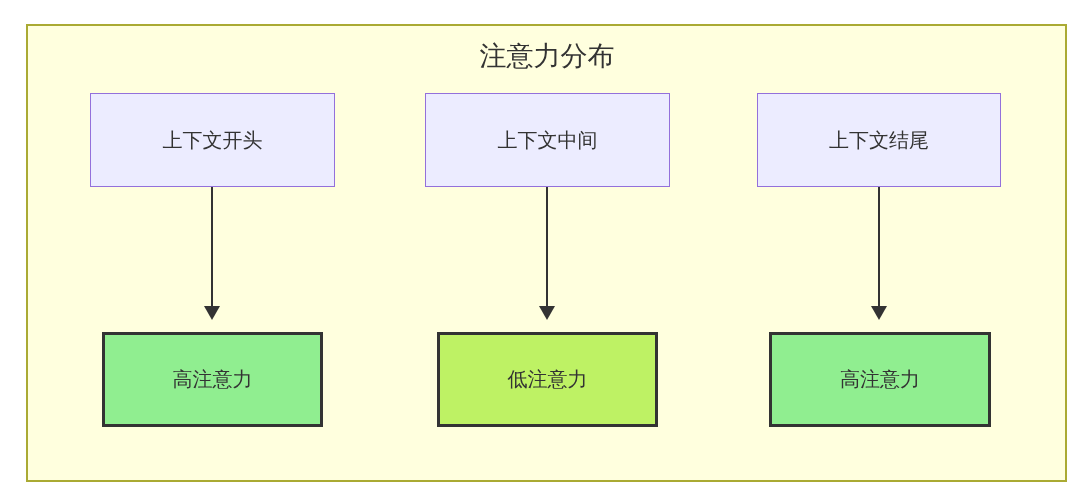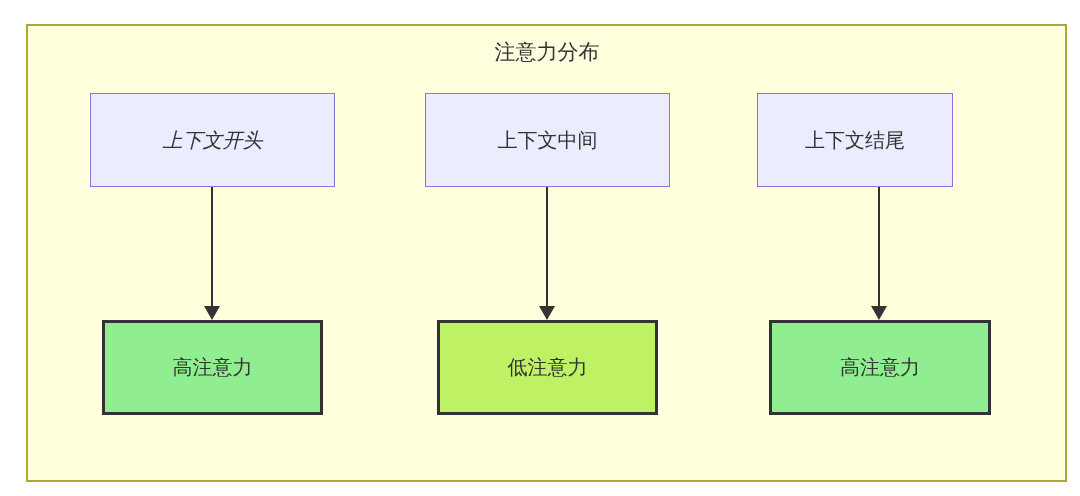--- a/index.html
+++ b/index.html
@@ -24,50 +24,50 @@
     box-sizing: border-box;
     background: #FFFFDE;
     border: 2px solid #AAAA33;
   }
   .diagram-title {
     position: absolute;
     left: 27px;
     top: 38px;
     width: 1040px;
     text-align: center;
-    font-size: 21px;
+    font-size: 27px;
     color: #333333;
   }
   .node {
     position: absolute;
     box-sizing: border-box;
     display: flex;
     align-items: center;
     justify-content: center;
     font-size: 20px;
     color: #333333;
     text-align: center;
   }
   .node-source {
     top: 93px;
     height: 94px;
     background: #ECECFF;
     border: 1px solid #9370DB;
   }
   .node-target {
-    top: 320px;
+    top: 332px;
     height: 95px;
     border: 3px solid #333333;
   }
   .node-target.level-high { background: #90EE90; }
   .node-target.level-low  { background: #bef264; }
 
-  .src-1 { left: 90px;  width: 245px; font-style: italic; }
+  .src-1 { left: 90px;  width: 245px; }
   .src-2 { left: 425px; width: 245px; font-family: Liberation Mono, monospace; }
-  .src-3 { left: 757px; width: 196px; }
+  .src-3 { left: 757px; width: 244px; }
 
   .tgt-1 { left: 102px; width: 221px; }
   .tgt-2 { left: 437px; width: 221px; }
   .tgt-3 { left: 769px; width: 222px; }
 
   .arrow {
     position: absolute;
     top: 187px;
     width: 16px;
     height: 133px;

